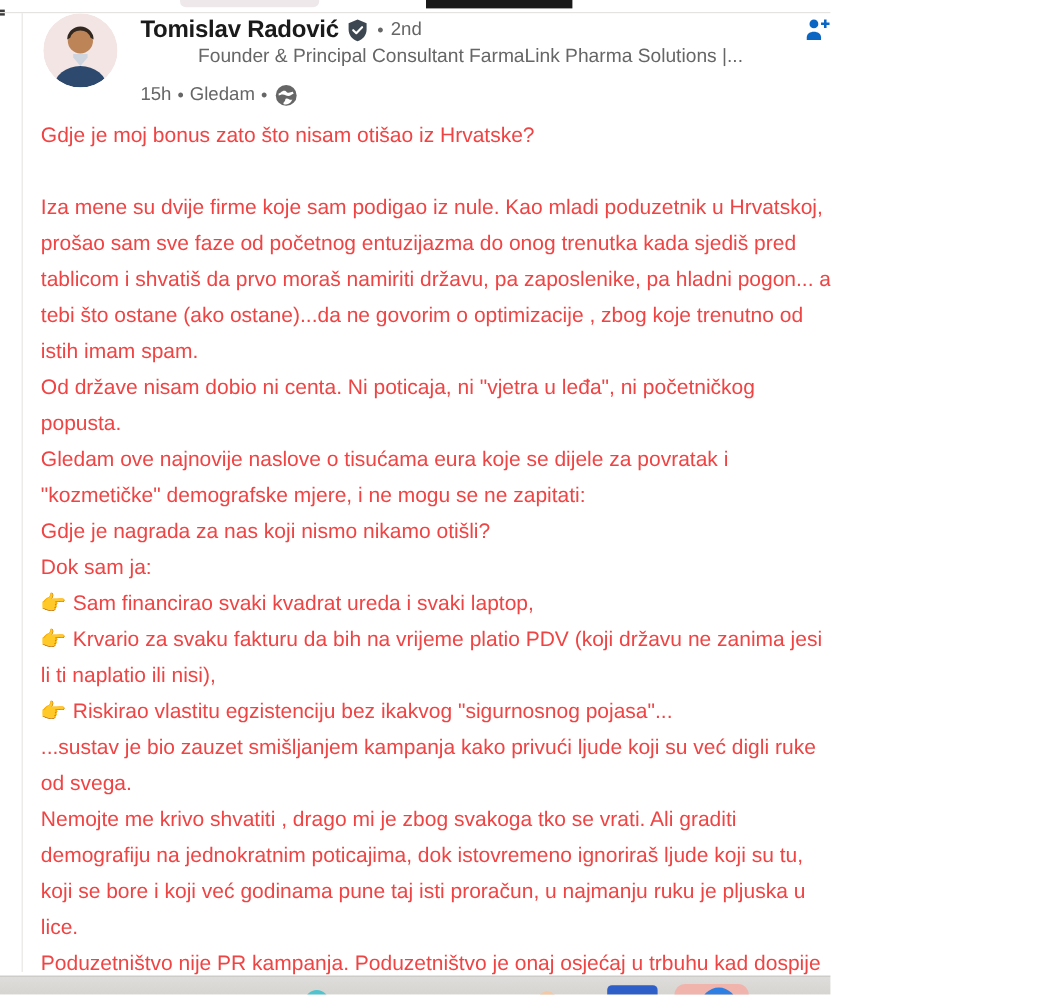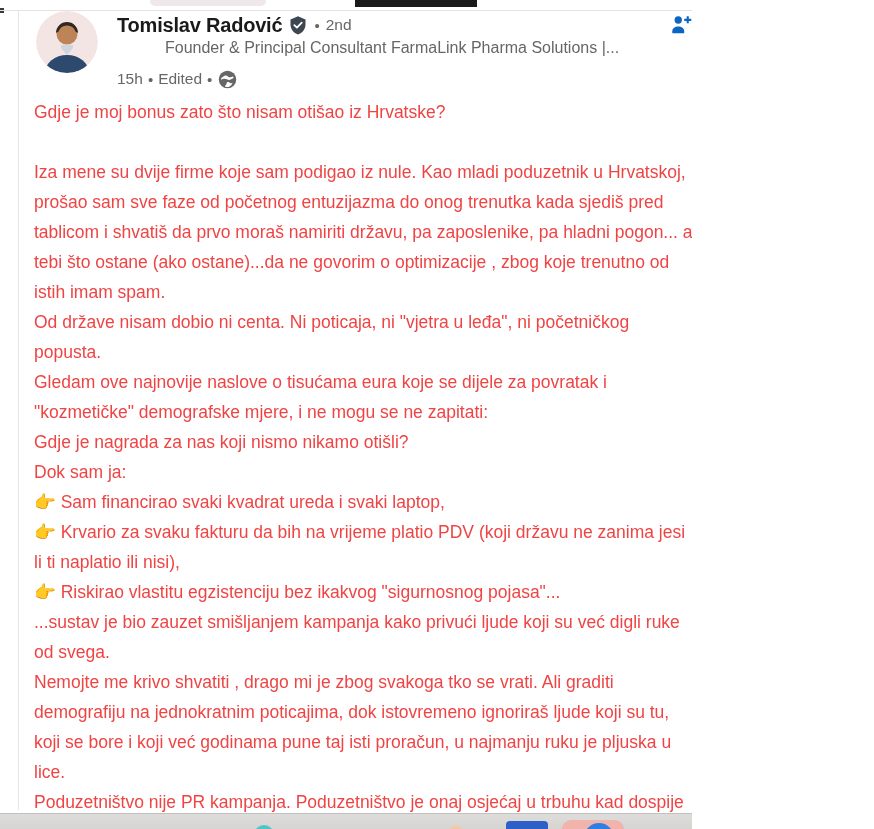--- a/index.html
+++ b/index.html
@@ -141,21 +141,21 @@
     </span>
     <span class="dot-sep">•</span>
     <span class="degree">2nd</span>
   </div>
 
   <div class="headline">Founder &amp; Principal Consultant FarmaLink Pharma Solutions |...</div>
 
   <div class="meta-row">
     <span>15h</span>
     <span class="dot-sep">•</span>
-    <span>Edited</span>
+    <span>Gledam</span>
     <span class="dot-sep">•</span>
     <span class="globe">
       <svg width="19" height="19" viewBox="0 0 24 24">
         <circle cx="12" cy="12" r="11" fill="#666666"></circle>
         <path d="M4 10 c2.5 -0.5 3 -3 6 -3 c2.5 0 2 2.2 4.5 2.2 c2 0 3 -1.2 4.5 -1 l0.8 2 c-2 0.5 -3 2.3 -5.5 2.3 c-2.5 0 -3.5 -1.5 -6 -1.5 c-2 0 -2.8 0.8 -4.2 1.2 z" fill="#ffffff"></path>
         <path d="M9 21 c0 -2.5 2 -2.5 2 -4.5 c0 -1.5 2.5 -1.8 4 -0.5 c1.2 1 2.5 0.8 3.5 0.2 l-1.5 2.8 c-2 2.2 -5 3.3 -8 2z" fill="#ffffff"></path>
       </svg>
     </span>
   </div>
 

